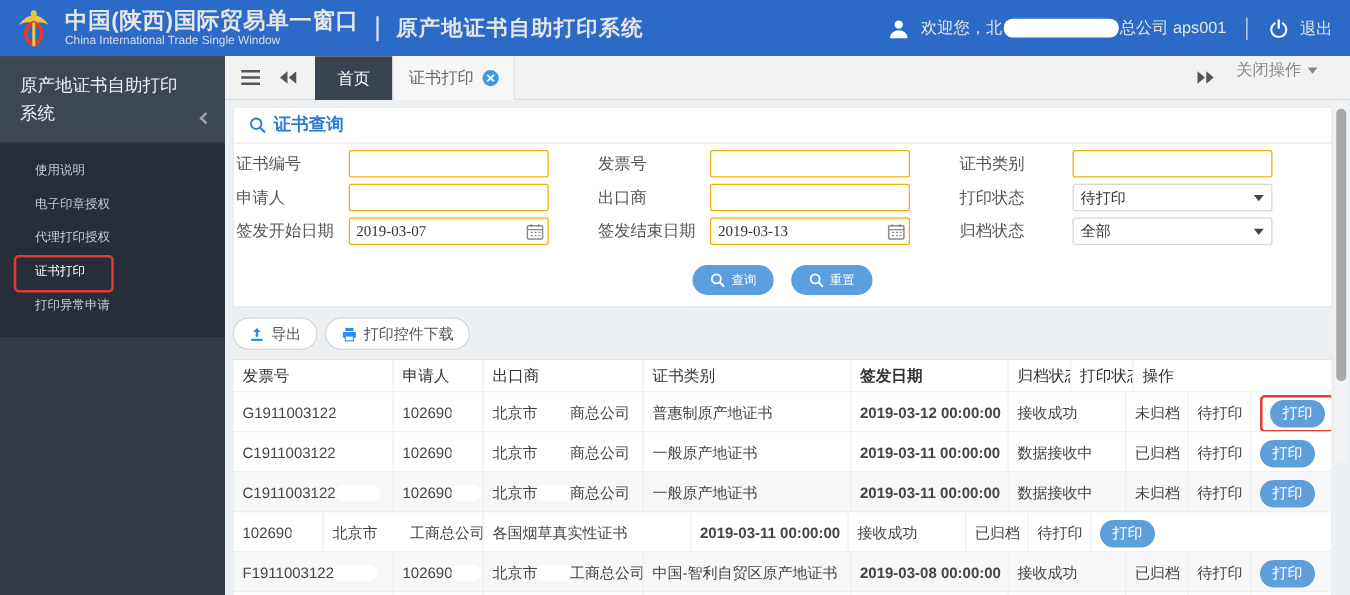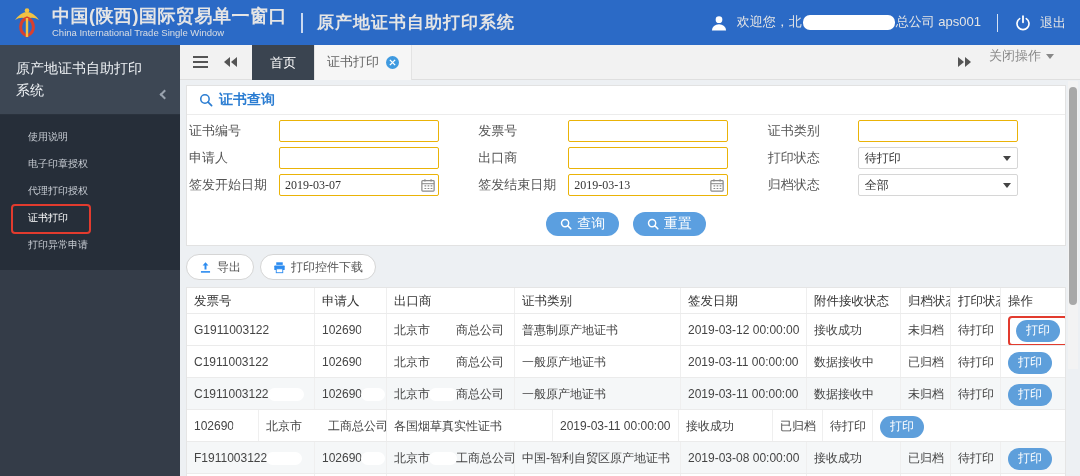--- a/index.html
+++ b/index.html
@@ -57,34 +57,34 @@
   .form { padding:5px 8px 9px 2px; display:grid; grid-template-columns:1fr 1fr 1fr; row-gap:5px; }
   .field { display:flex; align-items:center; }
   .field label { width:90px; text-align:left; color:#555; font-size:13px; padding-right:5px; white-space:nowrap; flex:0 0 auto; }
   .field input { width:160px; height:22px; border:1px solid #eab308; border-radius:2px; padding:0 5px; font-size:12px; color:#333; font-family:Liberation Serif, serif; }
   .date-wrap { position:relative; width:160px; }
   .date-wrap input { width:160px; padding-right:22px; }
   .cal-ico { position:absolute; right:4px; top:4px; width:14px; height:14px; }
   .fake-select { width:160px; height:22px; border:1px solid #d6d6d6; border-radius:2px; background:#fff; display:flex; align-items:center; padding:0 6px; font-size:12px; color:#333; cursor:pointer; }
   .fake-select .caret { margin-left:auto; border-top-color:#444; }
   .btn-row { margin-top:7px; text-align:center; }
-  .q-btn { display:inline-flex; align-items:center; gap:5px; height:24px; padding:0 14px; border:none; border-radius:13px; background:#5b9fe0; color:#fff; font-size:14px; cursor:pointer; margin:0 5px; font-family:Liberation Mono, monospace; }
+  .q-btn { display:inline-flex; align-items:center; gap:5px; height:24px; padding:0 14px; border:none; border-radius:13px; background:#5b9fe0; color:#fff; font-size:10px; cursor:pointer; margin:0 5px; font-family:Liberation Mono, monospace; }
 
   
   .toolbar { margin:8px 0 7px 0; display:flex; gap:6px; }
   .tool-btn { display:inline-flex; align-items:center; gap:5px; height:26px; padding:0 12px; background:#fff; border:1px solid #d5d5d5; border-radius:14px; color:#555; font-size:12px; cursor:pointer; font-family:inherit; }
 
   
   .grid { background:#fff; border:1px solid #e5e5e5; border-bottom:none; width:880px; }
   .tr { display:flex; height:32px; border-bottom:1px solid #ebebeb; background:#fff; }
   .tr.head { height:26px; background:#fff; }
   .tr.shaded { background:#f5f7f8; }
   .td { padding-left:7px; line-height:32px; font-size:12px; color:#444; white-space:nowrap; overflow:hidden; border-right:1px solid #efefef; }
   .head .td { line-height:26px; color:#333; font-size:12.5px; }
-  .c1{width:128px;} .c2{width:72px;} .c3{width:128px;} .c4{width:166px;} .c5{width:126px;}
+  .c1{width:128px;} .c2{width:72px;} .c3{width:128px;} .c4{width:166px;} .c5{width:126px;font-weight:bold;}
   .c6{width:94px;} .c7{width:50px;} .c8{width:50px;} .c9{flex:1; border-right:none;}
   .cell-redact { height:11px; box-shadow:0 0 0 1px #fff; }
   .inv-redact { width:34px; }
   .app-redact { width:22px; }
   .exp-redact { width:26px; }
   .print-btn { width:44px; height:22px; border:none; border-radius:11px; background:#5e9fdb; color:#fff; font-size:12px; cursor:pointer; vertical-align:middle; font-family:inherit; }
   .red-box { display:inline-block; border:2px solid #e23b2e; border-radius:4px; padding:2px 6px; line-height:0; margin-top:1px; }
 
   
   .scrollbar { position:absolute; top:36px; right:2px; bottom:0; width:10px; background:#f3f3f3; }
@@ -279,21 +279,20 @@
         </button>
       </div>
 
       <div class="grid">
         <div class="tr head">
           <div class="td c1">发票号</div>
           <div class="td c2">申请人</div>
           <div class="td c3">出口商</div>
           <div class="td c4">证书类别</div>
           <div class="td c5">签发日期</div>
-          <div class="td c6">附件接收状态</div>
           <div class="td c7">归档状态</div>
           <div class="td c8">打印状态</div>
           <div class="td c9">操作</div>
         </div>
 
         <div class="tr">
           <div class="td c1"><span>G1911003122</span><span class="redact cell-redact inv-redact"></span></div>
           <div class="td c2"><span>102690</span><span class="redact cell-redact app-redact"></span></div>
           <div class="td c3"><span>北京市</span><span class="redact cell-redact exp-redact"></span><span>商总公司</span></div>
           <div class="td c4">普惠制原产地证书</div>

